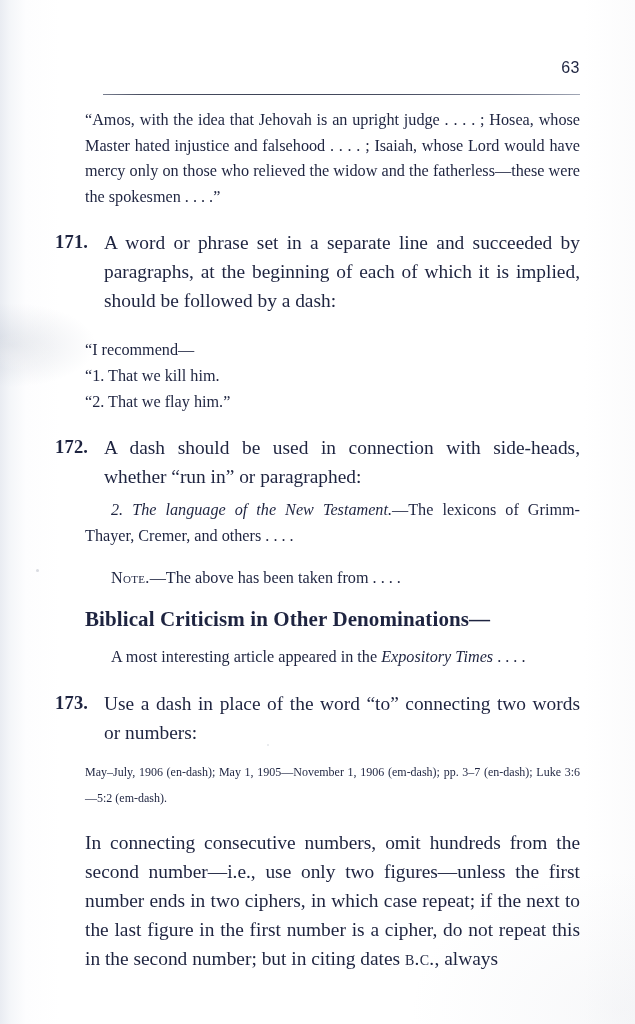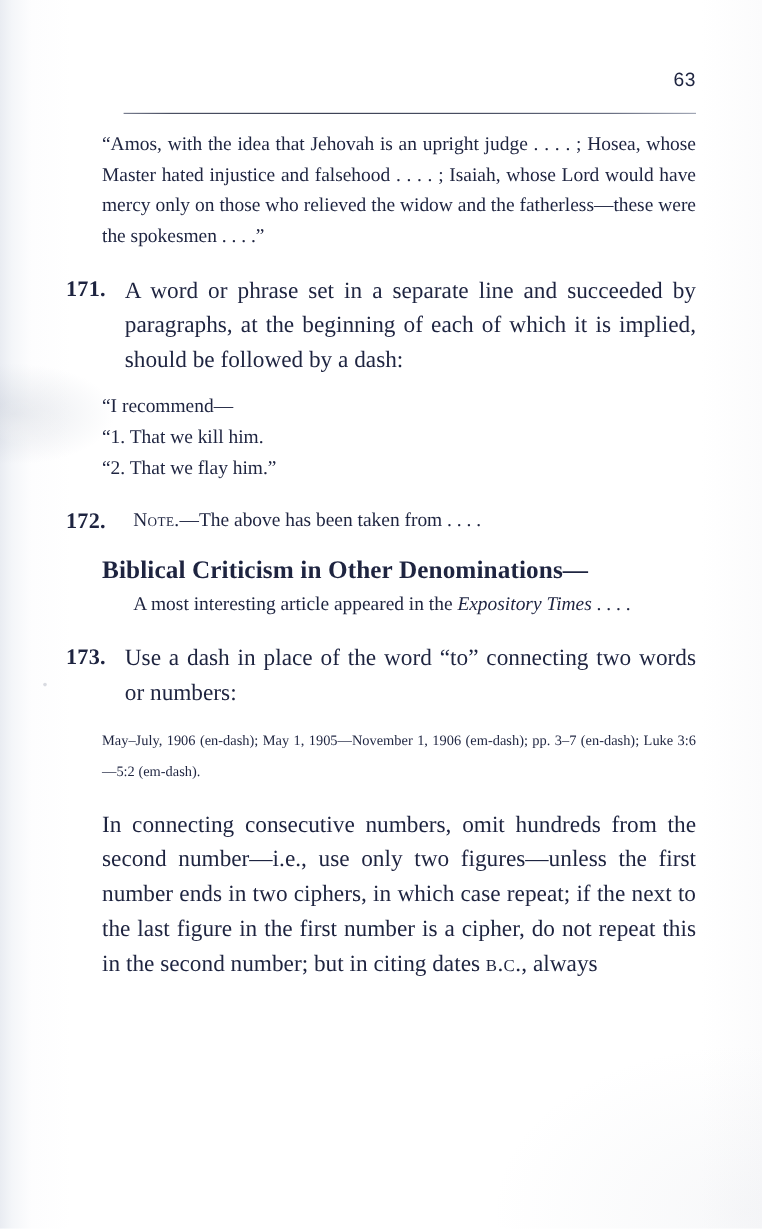--- a/index.html
+++ b/index.html
@@ -182,38 +182,42 @@
   <div class="head-rule"></div>
 
   <div class="column">
 
     <p class="extract blk">“Amos, with the idea that Jehovah is an upright judge . . . . ; Hosea, whose Master hated injustice and falsehood . . . . ; Isaiah, whose Lord would have mercy only on those who relieved the widow and the fatherless—these were the spokesmen . . . .”</p>
 
     <div class="rule">
       <span class="num">171.</span>
       <span>A word or phrase set in a separate line and succeeded by paragraphs, at the beginning of each of which it is implied, should be followed by a dash:</span>
     </div>
-    <div class="example tight lines sp-small" style="margin-top:11px;">
+    <div class="example tight lines sp-small" style="margin-top:23px;">
       <div>“I recommend—</div>
       <div>“1. That we kill him.</div>
       <div>“2. That we flay him.”</div>
     </div>
 
     <div class="rule">
       <span class="num">172.</span>
-    </div>
-
+      <span>A dash should be used in connection with side-heads, whether “run in” or paragraphed:</span>
+    </div>
+
+    <p class="example ind sp-small">
+      <i class="ital">2. The language of the New Testament.</i><span>—The lexicons of Grimm-Thayer, Cremer, and others . . . .</span>
+    </p>
 
     <p class="example ind" style="margin-top:2px;">
       <span class="smallcaps">Note.</span><span>—The above has been taken from . . . .</span>
     </p>
 
     <div class="sidehead" style="margin-top:4px;">Biblical Criticism in Other Denominations—</div>
 
-    <p class="example ind" style="margin-top:2px;">
+    <p class="example ind" style="margin-top:12px;">
       <span>A most interesting article appeared in the </span><i class="ital">Expository Times</i><span> . . . .</span>
     </p>
 
     <div class="rule">
       <span class="num">173.</span>
       <span>Use a dash in place of the word “to” connecting two words or numbers:</span>
     </div>
 
     <p class="body-para sm" style="margin-top:12px;">May–July, 1906 (en-dash); May 1, 1905—November 1, 1906 (em-dash); pp. 3–7 (en-dash); Luke 3:6—5:2 (em-dash).</p>
 

